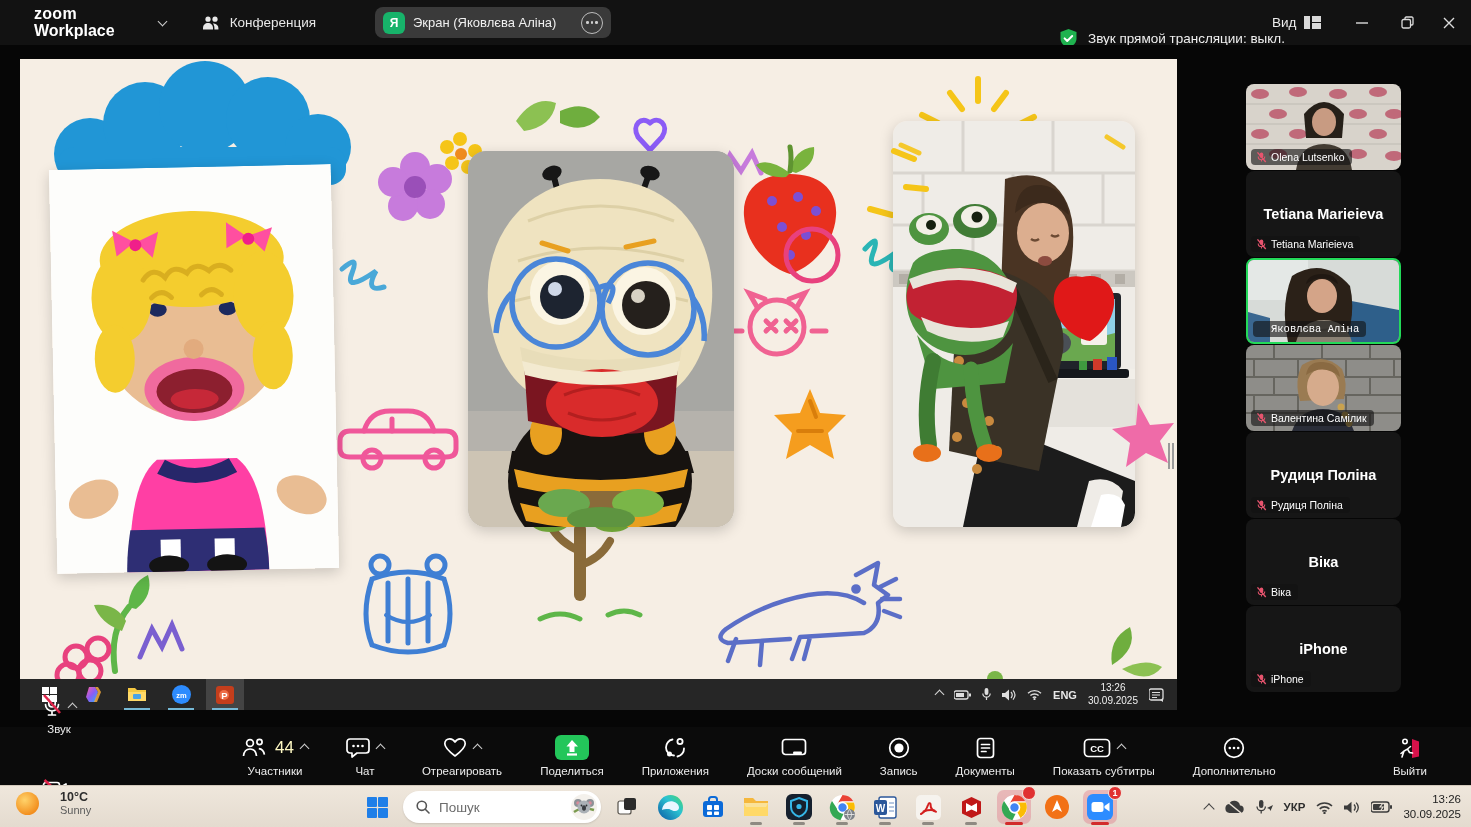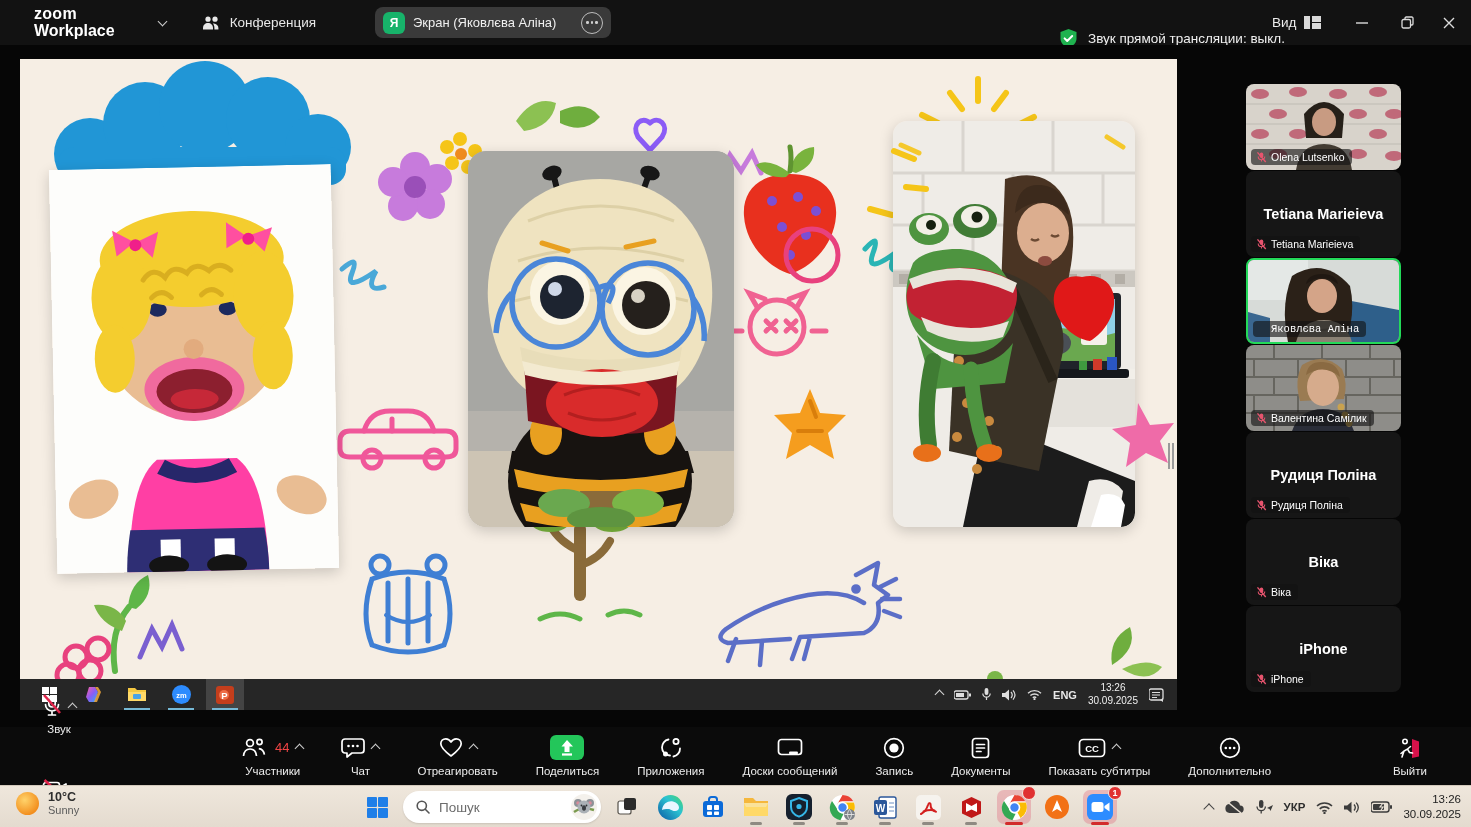--- a/index.html
+++ b/index.html
@@ -66,26 +66,26 @@
   
   .controlbar{position:absolute;left:0;top:727px;width:1471px;height:58px;background:#0b0b0b;display:flex;align-items:center;padding:0 22px;}
   .cgrp{display:flex;align-items:flex-start;}
   .cbtn{display:flex;flex-direction:column;align-items:center;gap:5px;color:#ededed;font-size:11.5px;position:relative;padding:2px 4px;}
   .cbtn .irow{height:24px;display:flex;align-items:center;justify-content:center;gap:7px;}
   .cbtn .chev{border-color:#cfcfcf;margin-top:2px;}
   .grp-left{gap:38px;margin-left:16px;flex-direction:column;}
   .grp-mid{gap:30px;margin-left:152px;}
   .grp-right{margin-left:auto;margin-right:18px;}
   .share-icn{width:34px;height:25px;border-radius:6px;background:#23c65a;display:flex;align-items:center;justify-content:center;}
-  .badge44{font-size:13px;color:#ef4444;margin-left:2px;}
+  .badge44{font-size:17px;color:#fef9c3;margin-left:2px;}
 
   
   .hostbar{position:absolute;left:0;top:785px;width:1471px;height:42px;
            background:linear-gradient(#efe7dc,#e4dbcf);border-top:1px solid #d3c9bc;}
-  .weather{position:absolute;left:16px;top:4px;display:flex;align-items:center;gap:9px;}
+  .weather{position:absolute;left:16px;top:4px;display:flex;align-items:center;gap:21px;}
   .sun{width:23px;height:23px;border-radius:50%;background:radial-gradient(circle at 38% 35%,#ffd36b,#f28c1b 75%);}
   .wtxt{line-height:1.15;}
   .wtemp{font-size:12.5px;color:#2d2d2d;font-weight:600;}
   .wcond{font-size:11px;color:#5c5c5c;}
   .tb-center{position:absolute;left:360px;top:4px;height:34px;display:flex;align-items:center;gap:9px;}
   .app{width:34px;height:34px;display:flex;align-items:center;justify-content:center;position:relative;border-radius:7px;}
   .app.running::after{content:"";position:absolute;left:11px;right:11px;bottom:-1px;height:3px;border-radius:2px;background:#8f8a82;}
   .app.attn{background:rgba(224,110,130,.38);}
   .app.attn::after{content:"";position:absolute;left:8px;right:8px;bottom:-1px;height:3px;border-radius:2px;background:#d22b2b;}
   .notif{position:absolute;top:-4px;right:-5px;min-width:14px;height:14px;border-radius:8px;background:#e03131;color:#fff;

